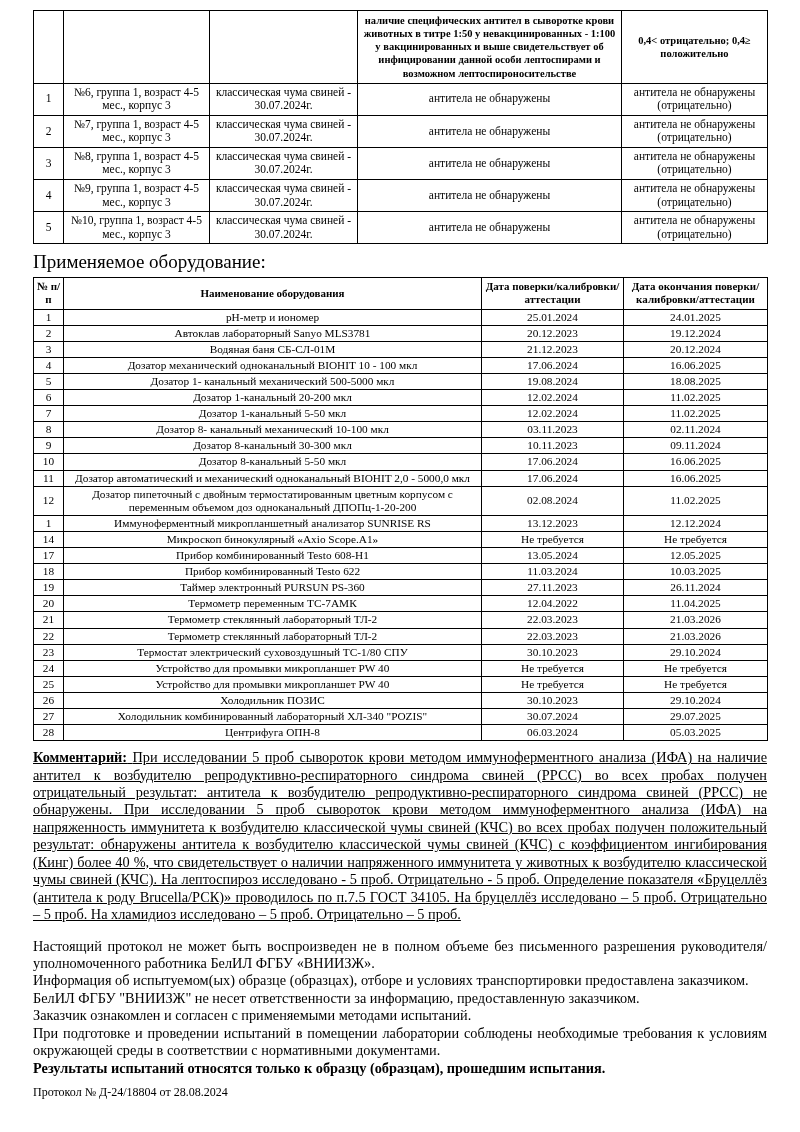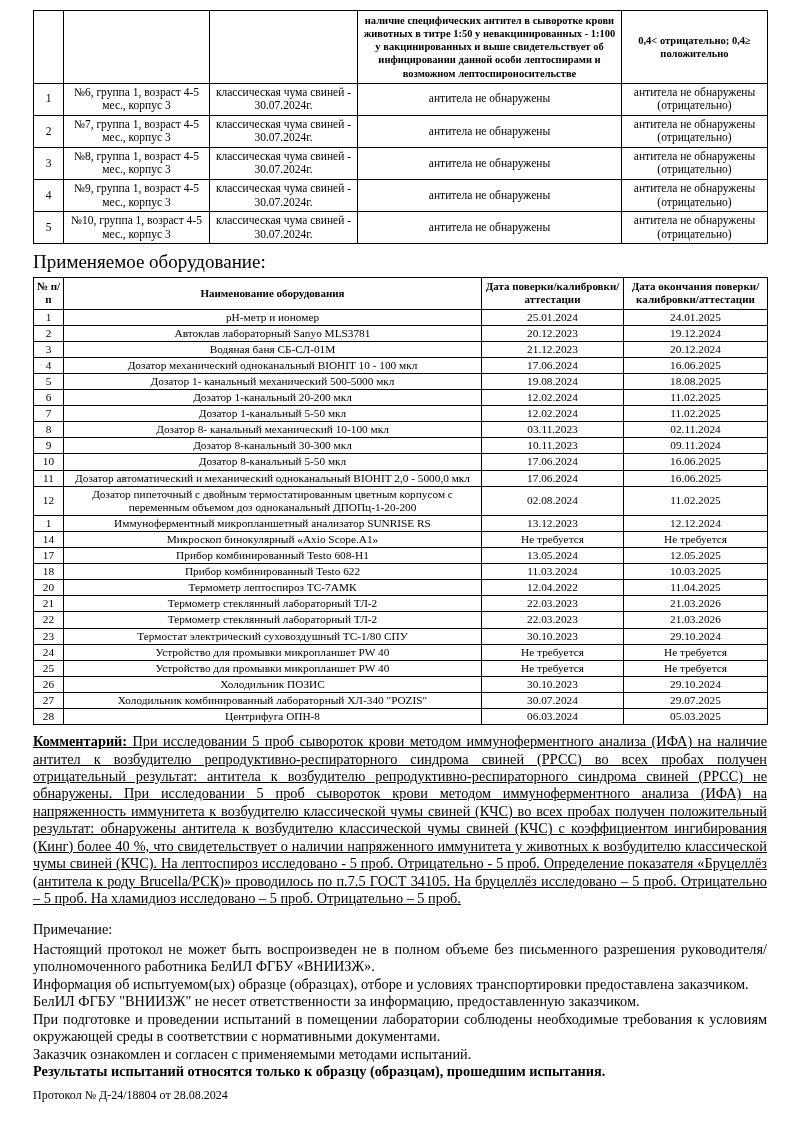--- a/index.html
+++ b/index.html
@@ -204,22 +204,28 @@
           <td class="date">13.05.2024</td>
           <td class="date">12.05.2025</td>
         </tr>
         <tr>
           <td class="num">18</td>
           <td class="name">Прибор комбинированный Testo 622</td>
           <td class="date">11.03.2024</td>
           <td class="date">10.03.2025</td>
         </tr>
         <tr>
+          <td class="num">19</td>
+          <td class="name">Таймер электронный PURSUN PS-360</td>
+          <td class="date">27.11.2023</td>
+          <td class="date">26.11.2024</td>
+        </tr>
+        <tr>
           <td class="num">20</td>
-          <td class="name">Термометр лептоспироз ТС-7АМК</td>
+          <td class="name">Термометр переменным ТС-7АМК</td>
           <td class="date">12.04.2022</td>
           <td class="date">11.04.2025</td>
         </tr>
         <tr>
           <td class="num">21</td>
           <td class="name">Термометр стеклянный лабораторный ТЛ-2</td>
           <td class="date">22.03.2023</td>
           <td class="date">21.03.2026</td>
         </tr>
         <tr>
@@ -263,27 +269,26 @@
           <td class="name">Центрифуга ОПН-8</td>
           <td class="date">06.03.2024</td>
           <td class="date">05.03.2025</td>
         </tr>
       </tbody>
   </table>
 
   <p class="comment"><span class="bold">Комментарий:</span> <span>При исследовании 5 проб сывороток крови методом иммуноферментного анализа (ИФА) на наличие антител к возбудителю репродуктивно-респираторного синдрома свиней (РРСС) во всех пробах получен отрицательный результат: антитела к возбудителю репродуктивно-респираторного синдрома свиней (РРСС) не обнаружены. При исследовании 5 проб сывороток крови методом иммуноферментного анализа (ИФА) на напряженность иммунитета к возбудителю классической чумы свиней (КЧС) во всех пробах получен положительный результат: обнаружены антитела к возбудителю классической чумы свиней (КЧС) с коэффициентом ингибирования (Кинг) более 40 %, что свидетельствует о наличии напряженного иммунитета у животных к возбудителю классической чумы свиней (КЧС). На лептоспироз исследовано - 5 проб. Отрицательно - 5 проб. Определение показателя «Бруцеллёз (антитела к роду Brucella/РСК)» проводилось по п.7.5 ГОСТ 34105. На бруцеллёз исследовано – 5 проб. Отрицательно – 5 проб. На хламидиоз исследовано – 5 проб. Отрицательно – 5 проб.</span></p>
 
   <div class="notes">
-    <p class="notes-title">Примечание:</p>
     <div id="notes-lines">
         <p>Настоящий протокол не может быть воспроизведен не в полном объеме без письменного разрешения руководителя/уполномоченного работника БелИЛ ФГБУ «ВНИИЗЖ».</p>
         <p>Информация об испытуемом(ых) образце (образцах), отборе и условиях транспортировки предоставлена заказчиком.</p>
         <p>БелИЛ ФГБУ "ВНИИЗЖ" не несет ответственности за информацию, предоставленную заказчиком.</p>
+        <p>Заказчик ознакомлен и согласен с применяемыми методами испытаний.</p>
         <p>При подготовке и проведении испытаний в помещении лаборатории соблюдены необходимые требования к условиям окружающей среды в соответствии с нормативными документами.</p>
-        <p>Заказчик ознакомлен и согласен с применяемыми методами испытаний.</p>
         <p class="bold">Результаты испытаний относятся только к образцу (образцам), прошедшим испытания.</p>
       </div>
   </div>
 
   <div class="footer">
     <p>Протокол № Д-24/18804 от 28.08.2024</p>
 
   </div>
 
 </div>

